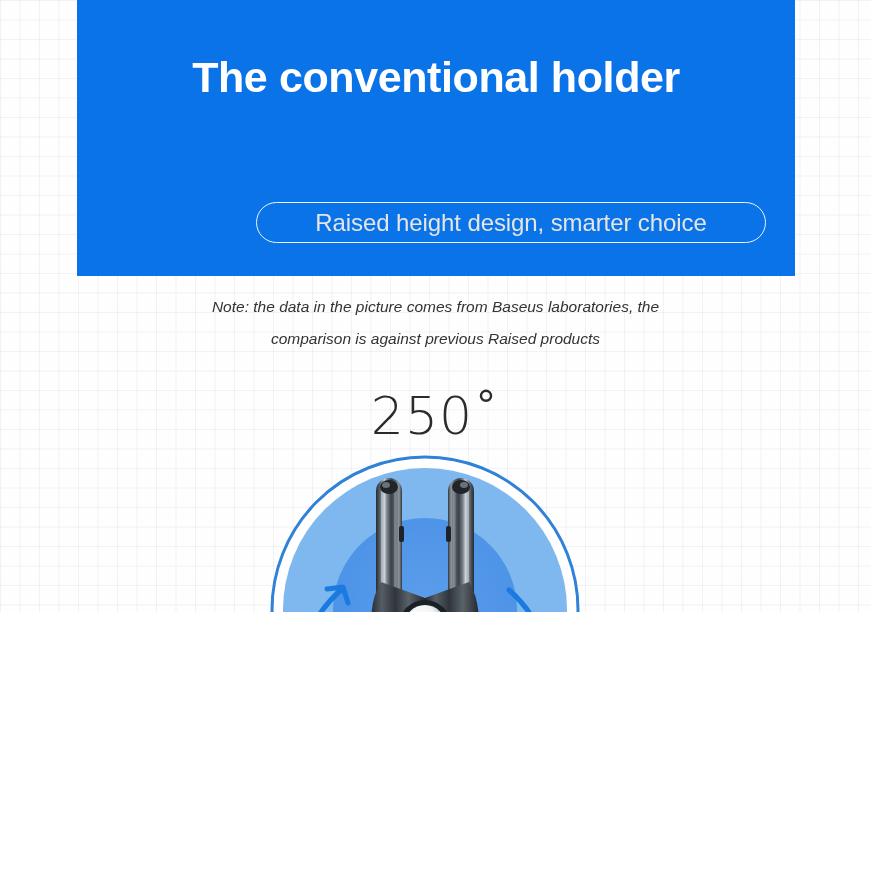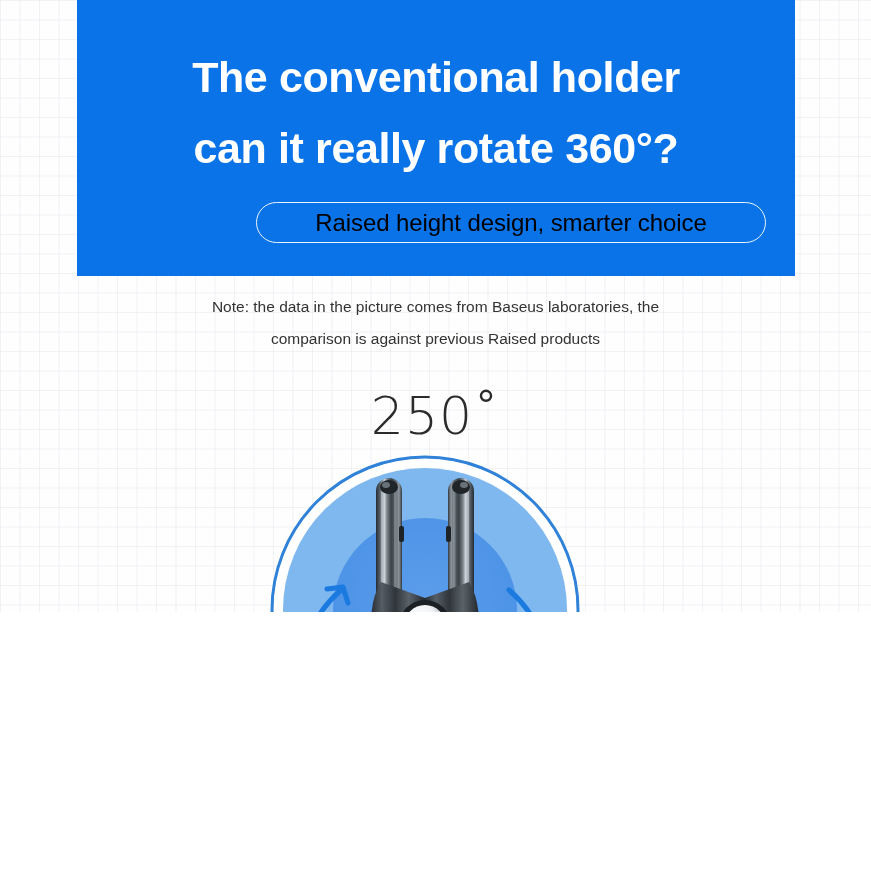--- a/index.html
+++ b/index.html
@@ -57,39 +57,40 @@
     width: 510px;
     height: 41px;
     box-sizing: border-box;
     border: 1.6px solid rgba(255,255,255,0.92);
     border-radius: 21px;
     display: flex;
     align-items: center;
     justify-content: center;
   }
   #subtitle-text {
-    color: #000000;
+    color: #e5e5e5;
     font-size: 24px;
     font-weight: normal;
     letter-spacing: -0.1px;
     white-space: nowrap;
     font-family: "Liberation Sans", sans-serif;
   }
 
   
   #note {
     position: absolute;
     left: 0;
     top: 291px;
     width: 871px;
     text-align: center;
     color: #333333;
     font-size: 15.5px;
     line-height: 32px;
     font-family: "Liberation Sans", sans-serif;
+    font-style: italic;
   }
   #note .note-line { display: block; }
 
   
   #deg-label {
     position: absolute;
     left: 0;
     top: 386px;
     width: 871px;
     text-align: center;
@@ -124,21 +125,20 @@
 </style>
 </head>
 <body>
 
 <div id="page">
 
   <div id="banner">
 
     <div id="headline">
       <span class="hl-line">The conventional holder</span>
-      <span class="hl-line">can it really rotate 360°?</span>
     </div>
 
     <div id="subtitle-pill">
       <span id="subtitle-text">Raised height design, smarter choice</span>
     </div>
 
   </div>
 
   <div id="note">
     <span class="note-line">Note: the data in the picture comes from Baseus laboratories, the</span>

